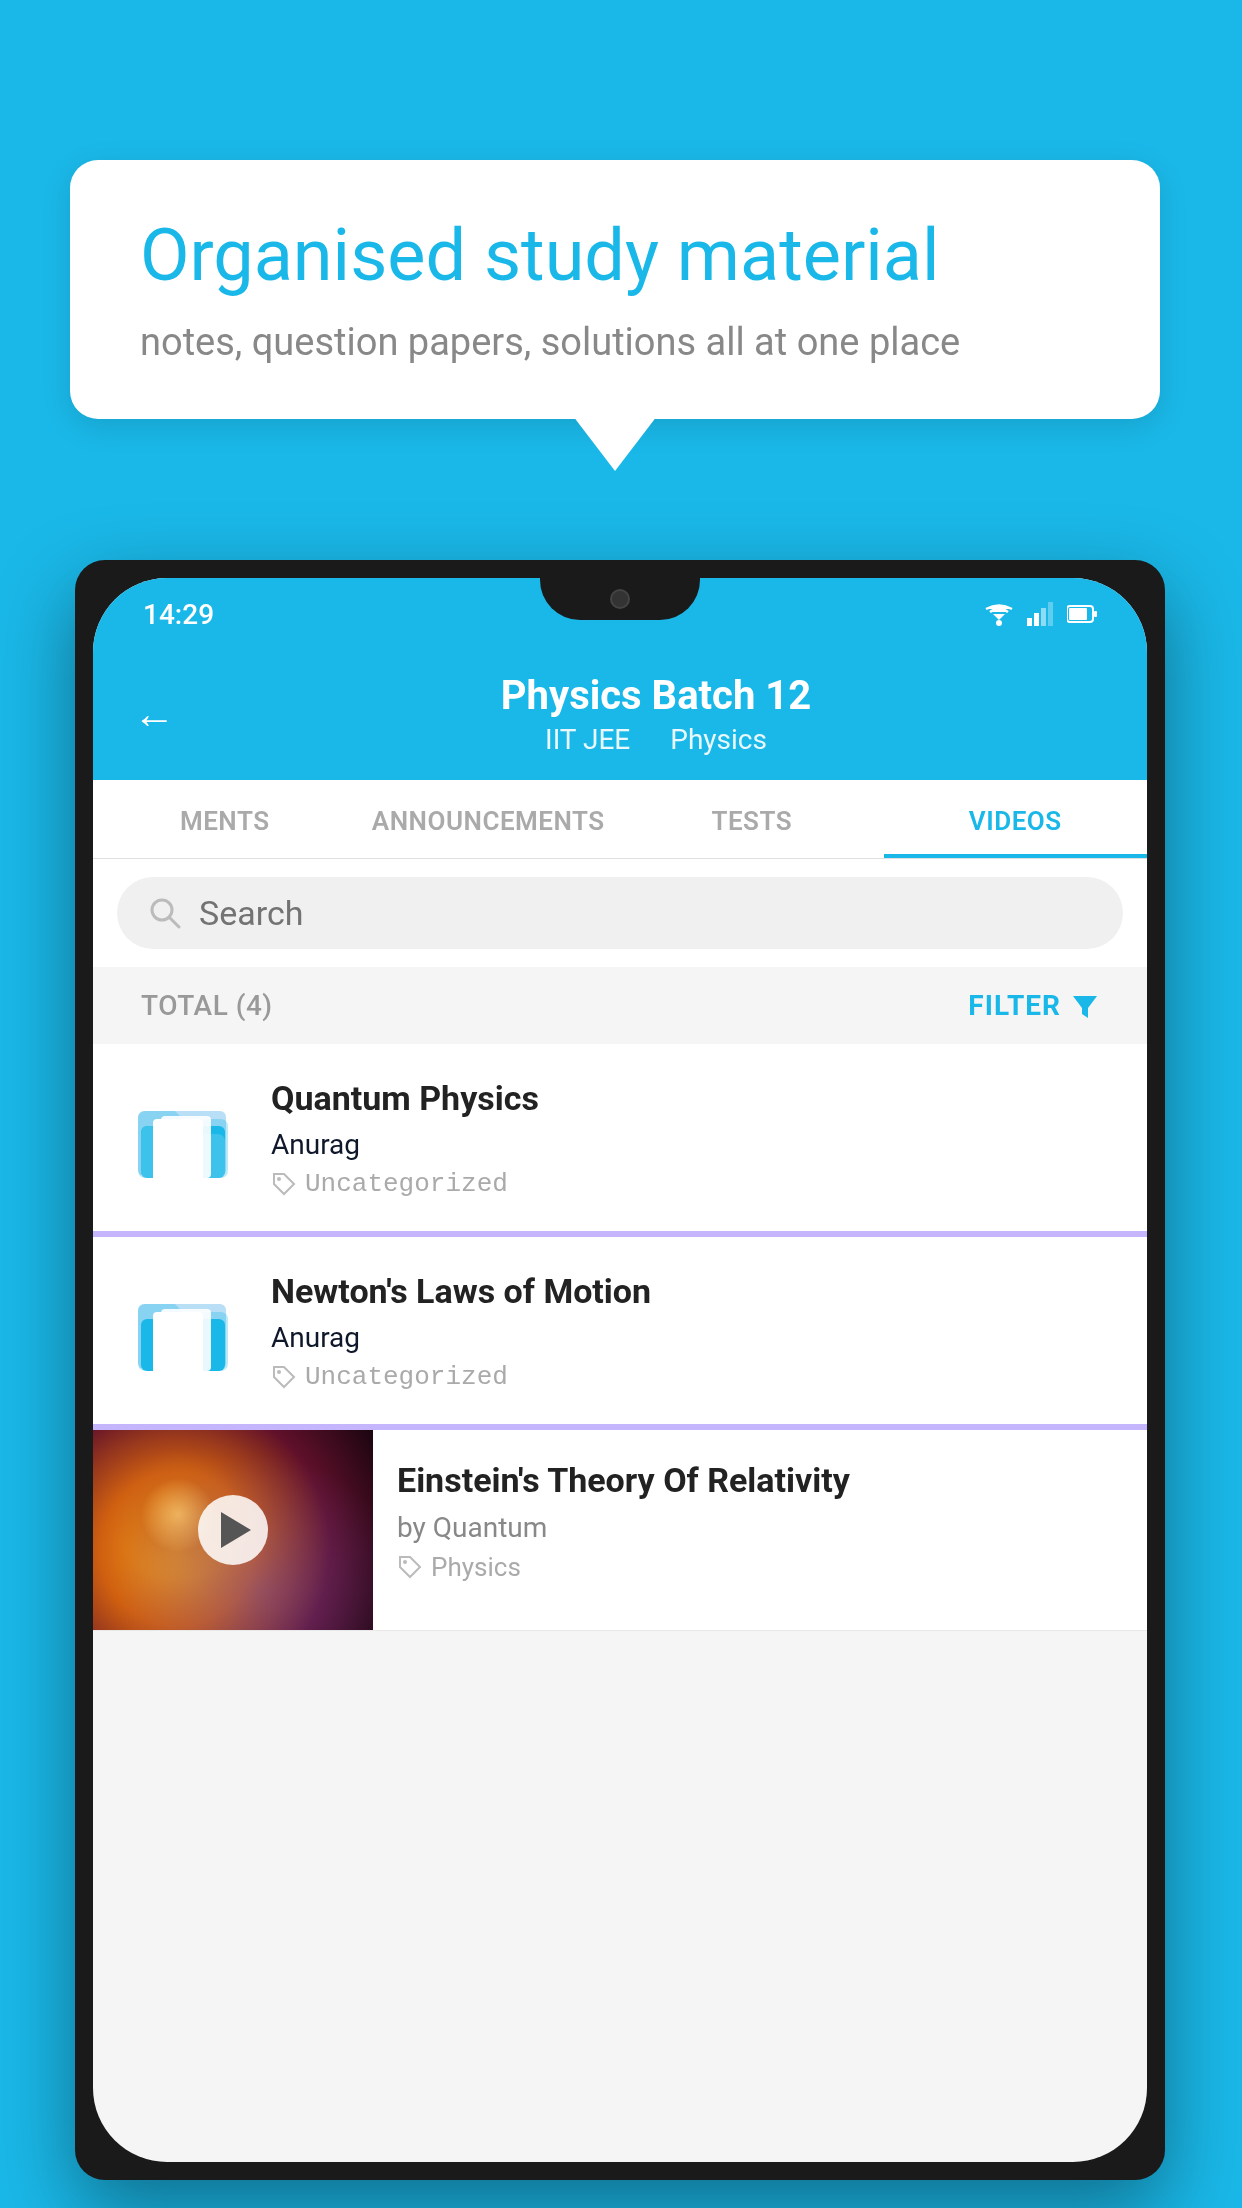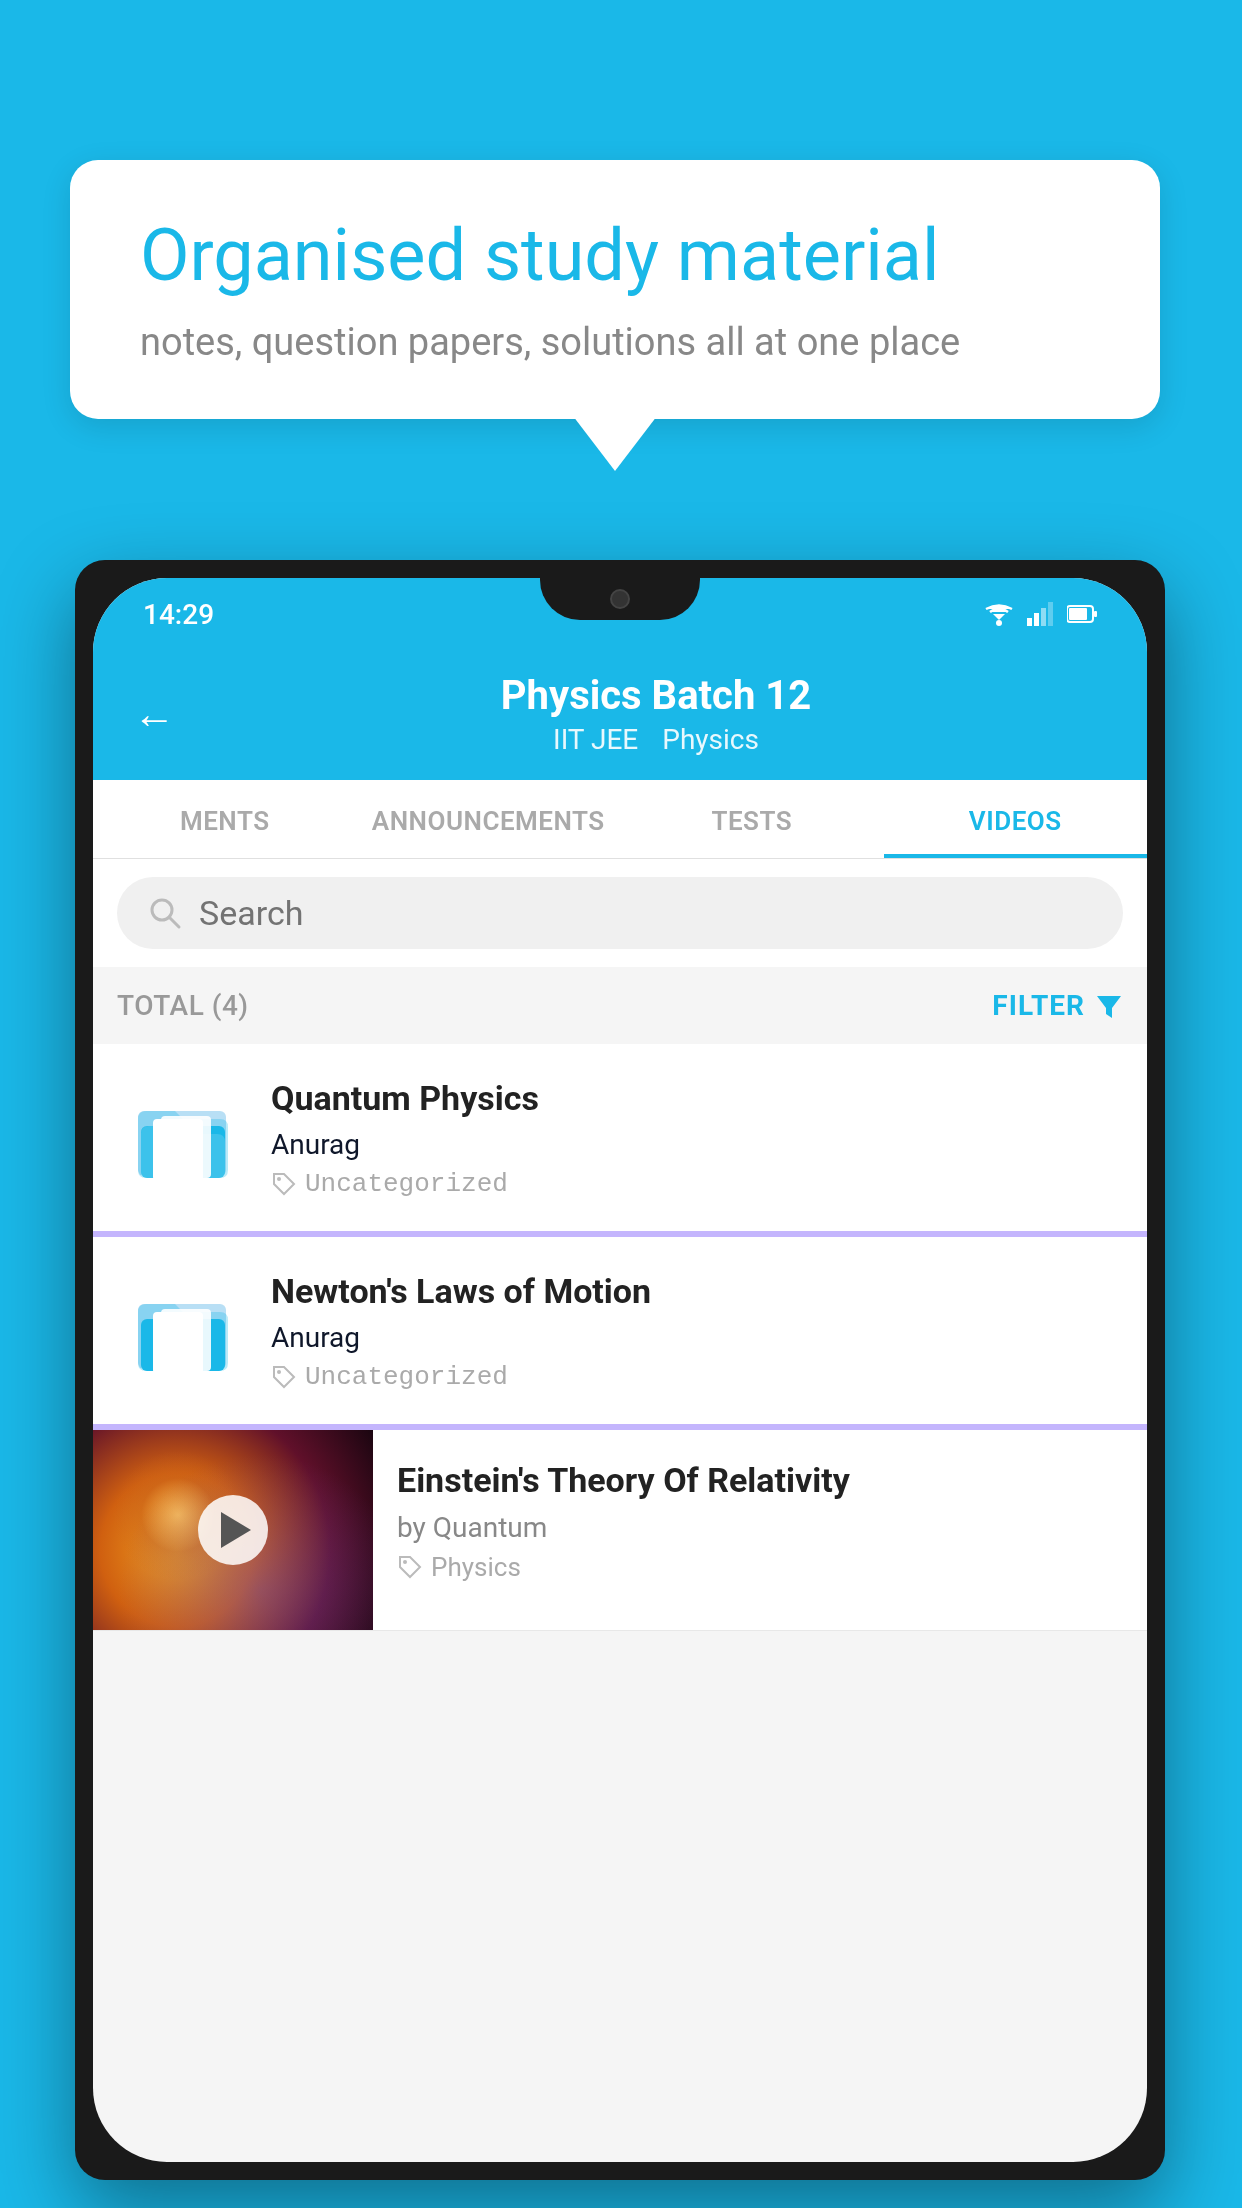--- a/index.html
+++ b/index.html
@@ -159,21 +159,21 @@
       color: white;
     }
 
     .header-subtitle {
       font-size: 28px;
       color: rgba(255,255,255,0.9);
       margin-top: 4px;
       display: flex;
       align-items: center;
       justify-content: center;
-      gap: 12px;
+      gap: 20px;
     }
 
     .header-subtitle span {
       font-weight: 400;
     }
 
     
     .tabs-bar {
       background: white;
       display: flex;
@@ -223,21 +223,21 @@
     }
 
     .search-placeholder {
       font-size: 34px;
       color: #737373;
     }
 
     
     .filter-bar {
       background: #f5f5f5;
-      padding: 22px 24px;
+      padding: 22px 48px;
       display: flex;
       align-items: flex-start;
       justify-content: space-between;
     }
 
     .total-count {
       font-size: 28px;
       color: #999;
       font-weight: 500;
       letter-spacing: 0.5px;

